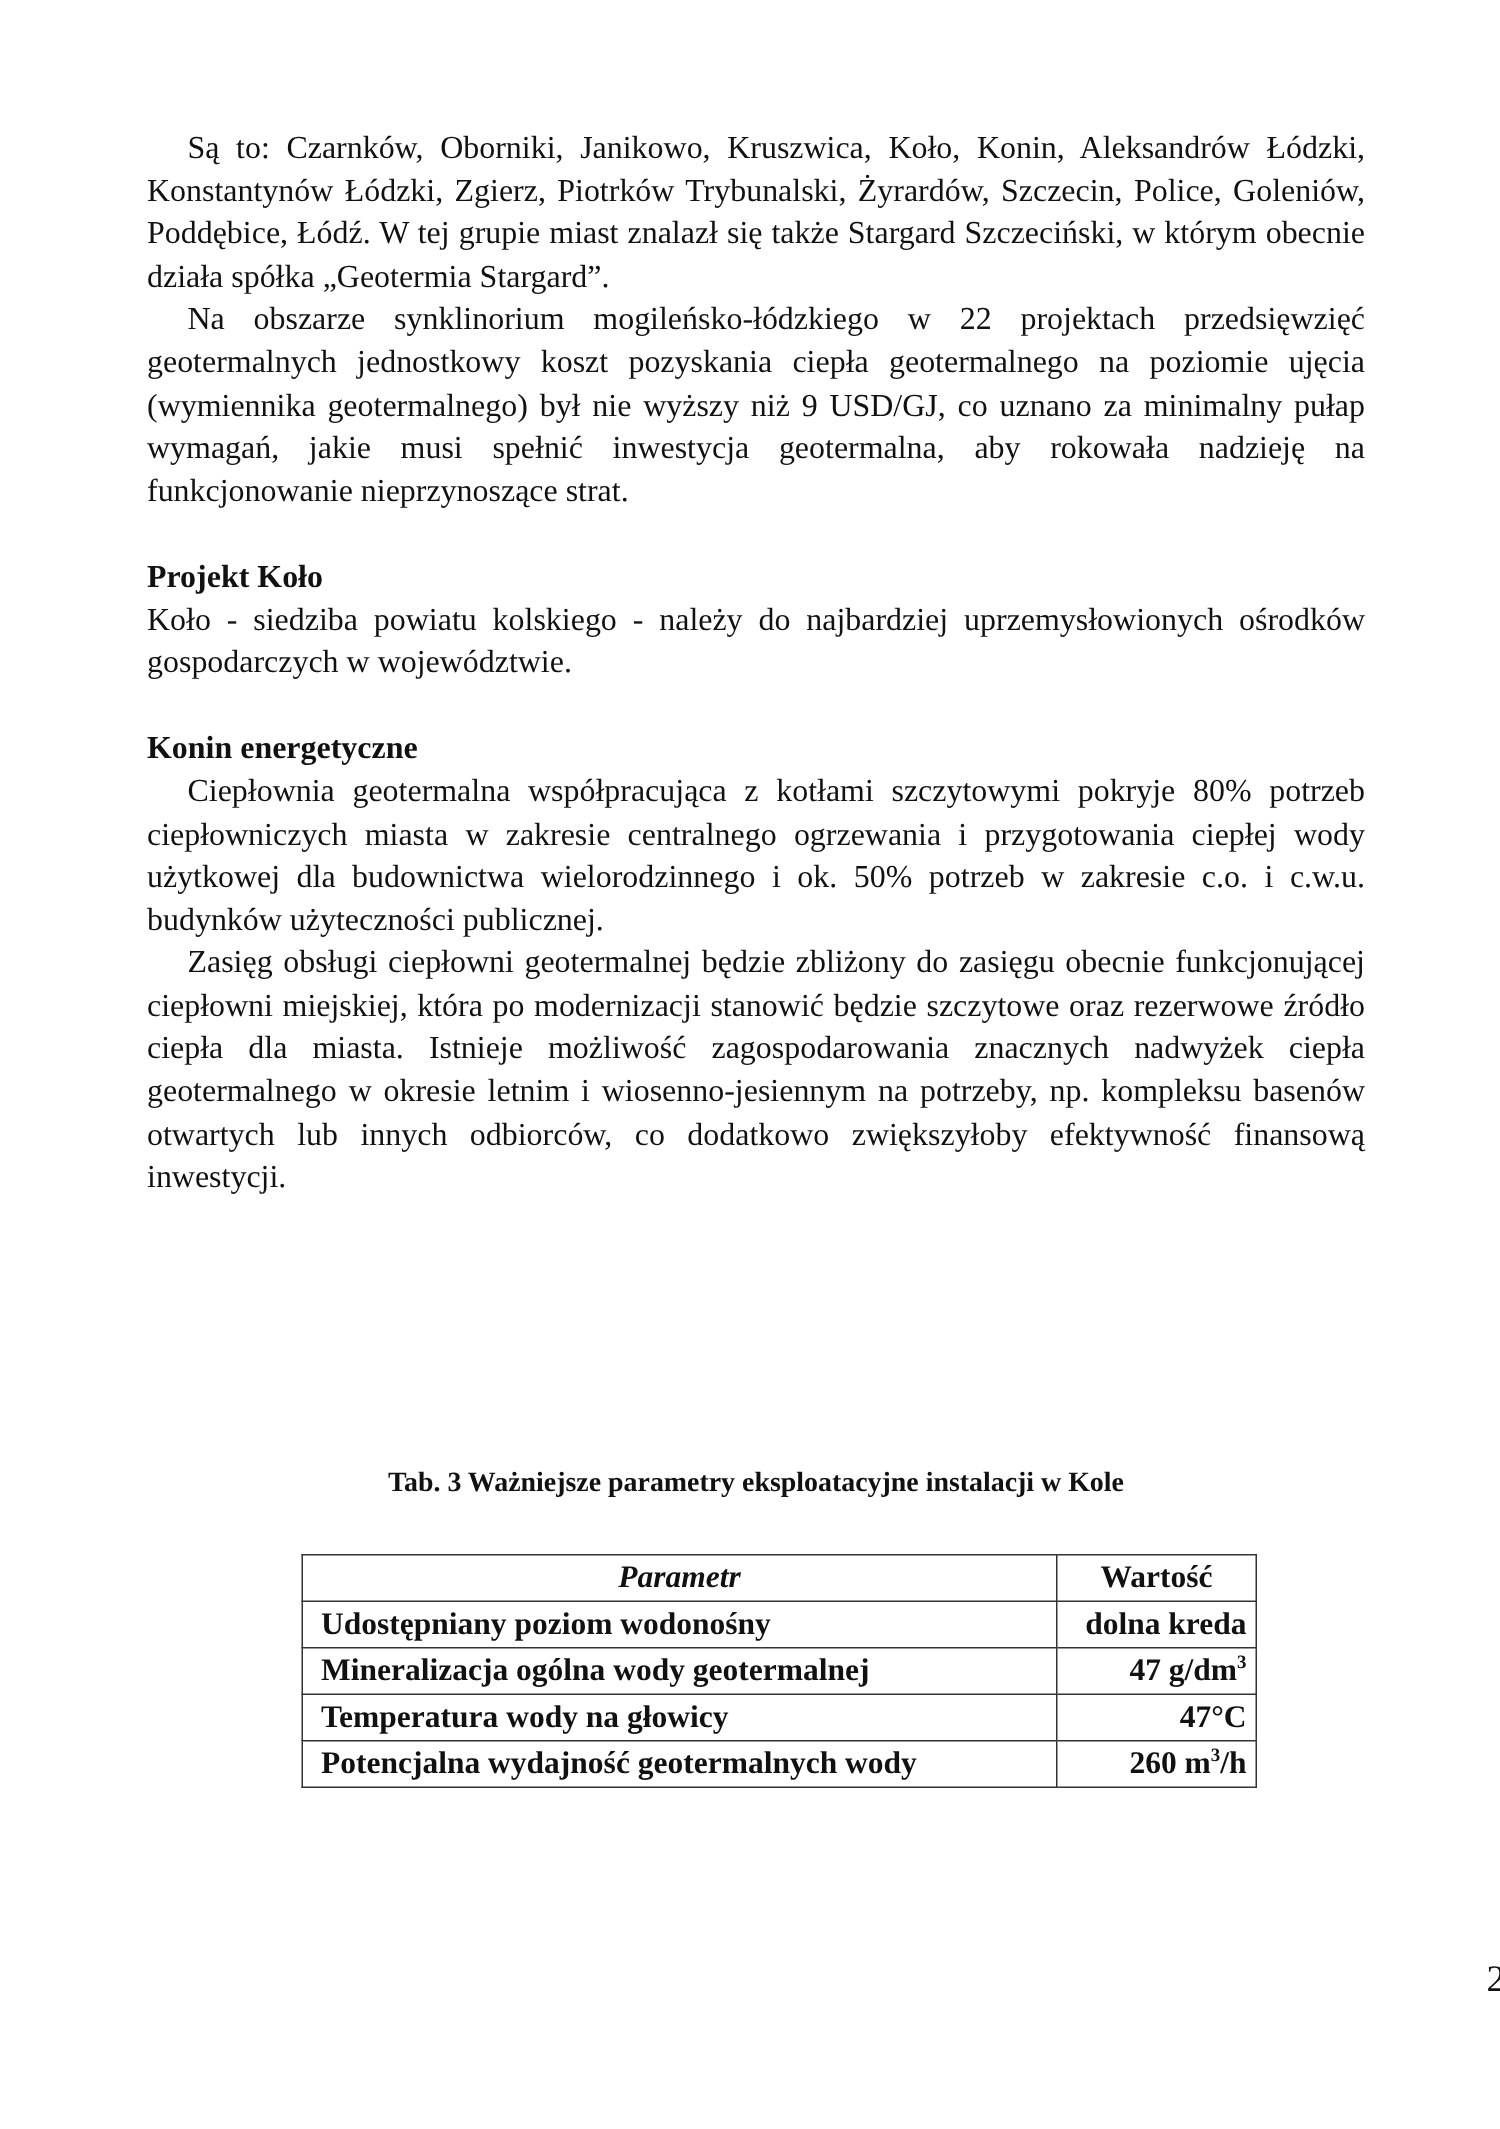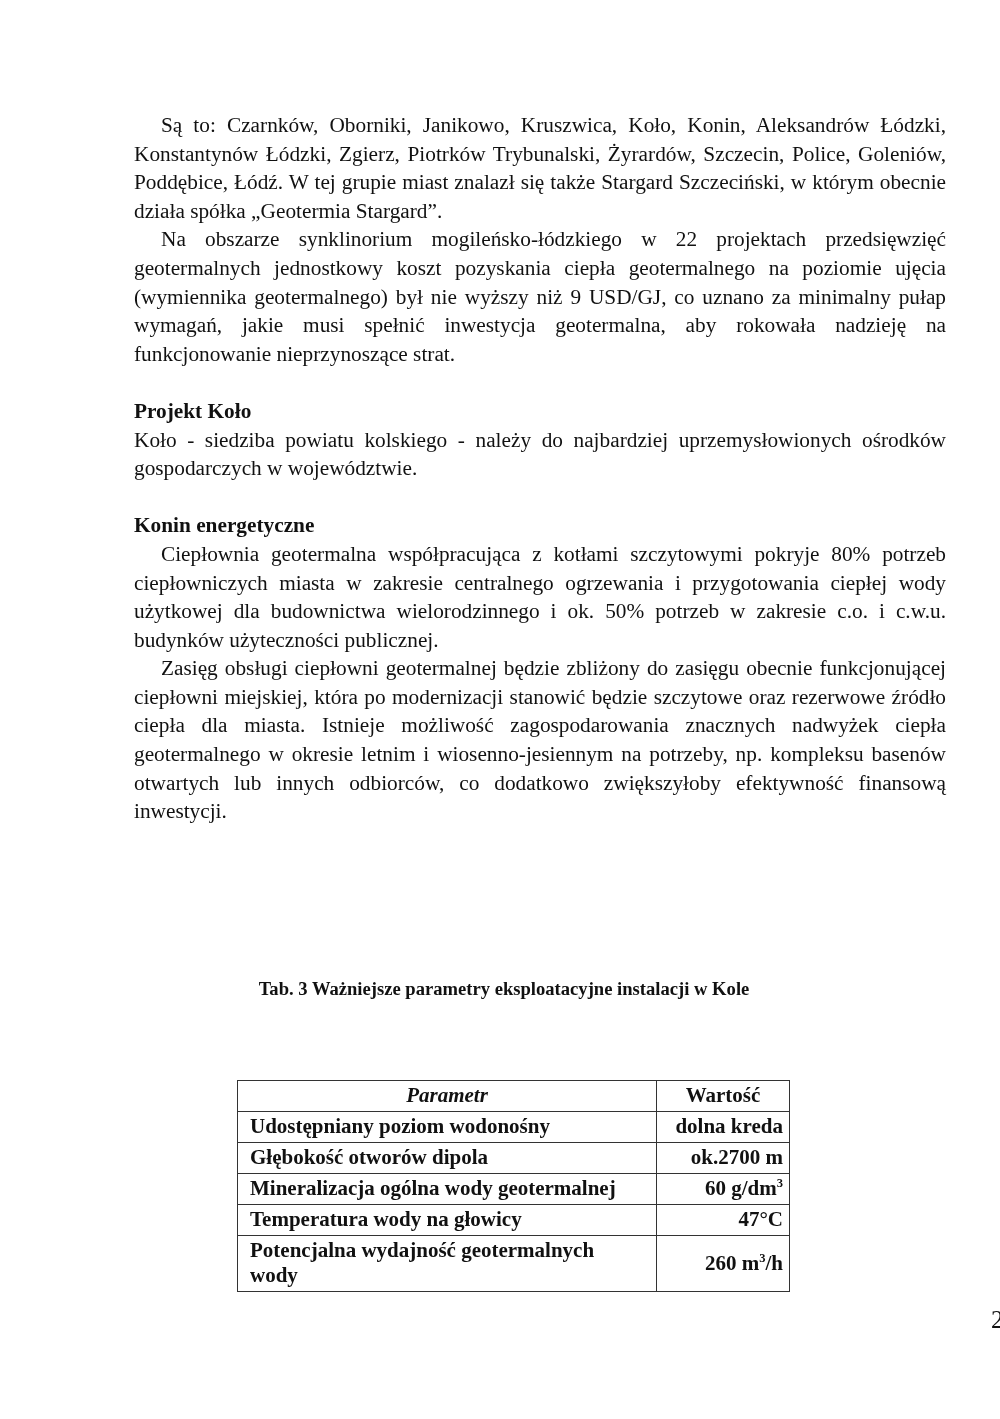--- a/index.html
+++ b/index.html
@@ -2,33 +2,33 @@
 <html><head>
 <meta charset="utf-8">
 <style>
   html, body { margin: 0; padding: 0; background: #ffffff; }
   body {
     width: 1000px; height: 1419px; position: relative; overflow: hidden;
     font-family: "Liberation Serif", "DejaVu Serif", serif;
     color: #111111;
   }
   .page {
-    position: absolute; left: 98px; top: 111px; width: 812px;
-    font-size: 21.3px; line-height: 28.6px; margin-left: 36px;
+    position: absolute; left: 98px; top: 84px; width: 812px;
+    font-size: 21.3px; line-height: 28.6px;
   }
   p { margin: 0; text-align: justify; }
   .indent { text-indent: 27px; }
   .heading { font-weight: bold; margin-top: 28.6px; }
   .caption {
     position: absolute; left: 0; top: 978px; width: 1008px; text-align: center;
     font-weight: bold; font-size: 18.6px;
   }
   table.params {
-    position: absolute; left: 201px; top: 1080px; width: 553px;
-    border-collapse: collapse; font-size: 21px; line-height: 25px; margin-left: 36px;
+    position: absolute; left: 201px; top: 1036px; width: 637px;
+    border-collapse: collapse; font-size: 21px; line-height: 25px;
   }
   table.params td, table.params th {
     border: 1px solid #333; padding: 2px 12px 3px 12px; font-weight: bold; height: 25px;
   }
   table.params th.param-head { font-weight: bold; font-style: italic; text-align: center; }
   table.params th.value-head { text-align: center; }
   table.params td.val { text-align: right; width: 120px; padding: 2px 6px 3px 6px; }
   .page-number {
     position: absolute; left: 16px; width: 1000px; top: 1306px; text-align: right; font-size: 25px;
   }
@@ -57,26 +57,22 @@
       <th class="param-head">Parametr</th>
       <th class="value-head">Wartość</th>
     </tr>
   </thead>
   <tbody id="table-body">
       <tr>
         <td>Udostępniany poziom wodonośny</td>
         <td class="val"><span>dolna kreda</span></td>
       </tr>
       <tr>
-        <td>Głębokość otworów dipola</td>
-        <td class="val"><span>ok.2700 m</span></td>
-      </tr>
-      <tr>
         <td>Mineralizacja ogólna wody geotermalnej</td>
-        <td class="val"><span>60 g/dm</span><sup>3</sup></td>
+        <td class="val"><span>47 g/dm</span><sup>3</sup></td>
       </tr>
       <tr>
         <td>Temperatura wody na głowicy</td>
         <td class="val"><span>47°C</span></td>
       </tr>
       <tr>
         <td>Potencjalna wydajność geotermalnych wody</td>
         <td class="val"><span>260 m</span><sup>3</sup><span>/h</span></td>
       </tr>
     </tbody>

